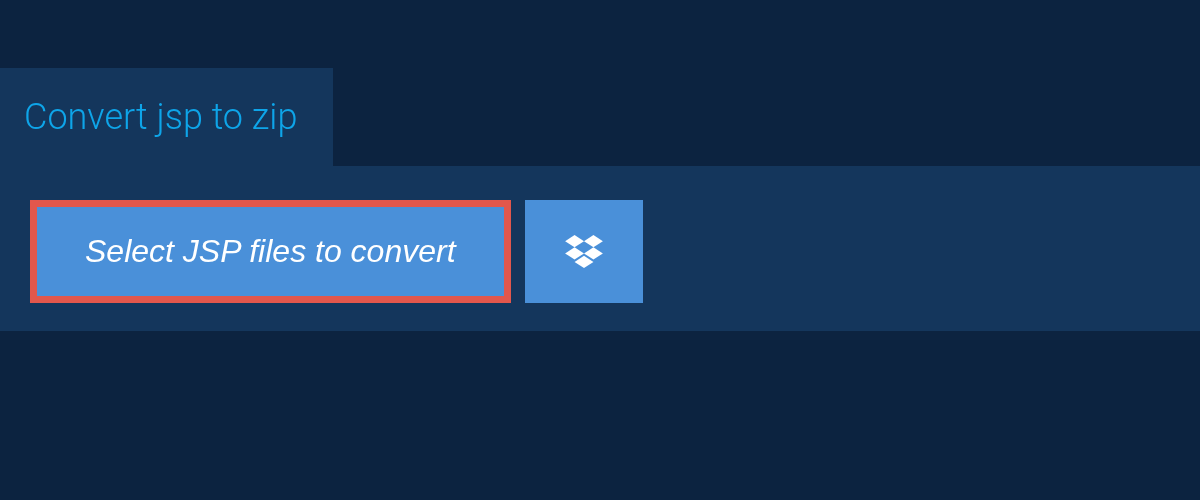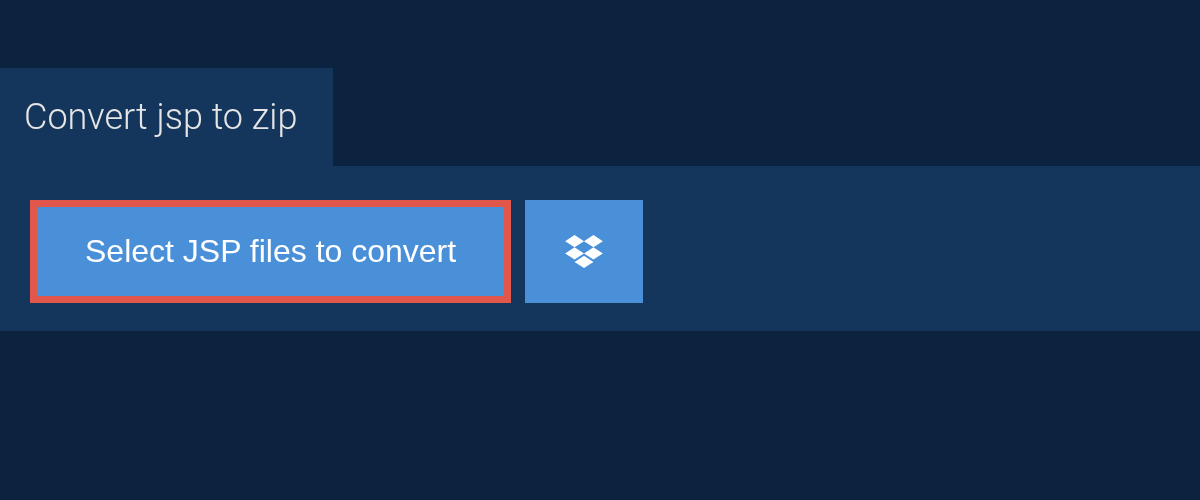--- a/index.html
+++ b/index.html
@@ -15,21 +15,21 @@
       overflow: hidden;
     }
     .tab {
       display: inline-block;
       background: #14365c;
       padding: 28px 36px 28px 24px;
       margin-top: 68px;
       margin-left: 0;
     }
     .tab-title {
-      color: #e5e5e5;
+      color: #0ea5e9;
       font-size: 36px;
       font-weight: 300;
       margin-top: 8px;
     }
     .panel {
       background: #14365c;
       padding: 34px 30px 28px 30px;
       display: flex;
       gap: 14px;
       align-items: stretch;
@@ -39,20 +39,21 @@
       border: 7px solid #e2574c;
       color: #ffffff;
       font-size: 32px;
       font-weight: 300;
       padding: 26px 48px;
       cursor: pointer;
       display: flex;
       align-items: flex-start;
       justify-content: center;
       white-space: nowrap;
+      font-style: italic;
     }
     .dropbox-button {
       background: #4a90d9;
       border: none;
       width: 118px;
       cursor: pointer;
       display: flex;
       align-items: center;
       justify-content: center;
     }

